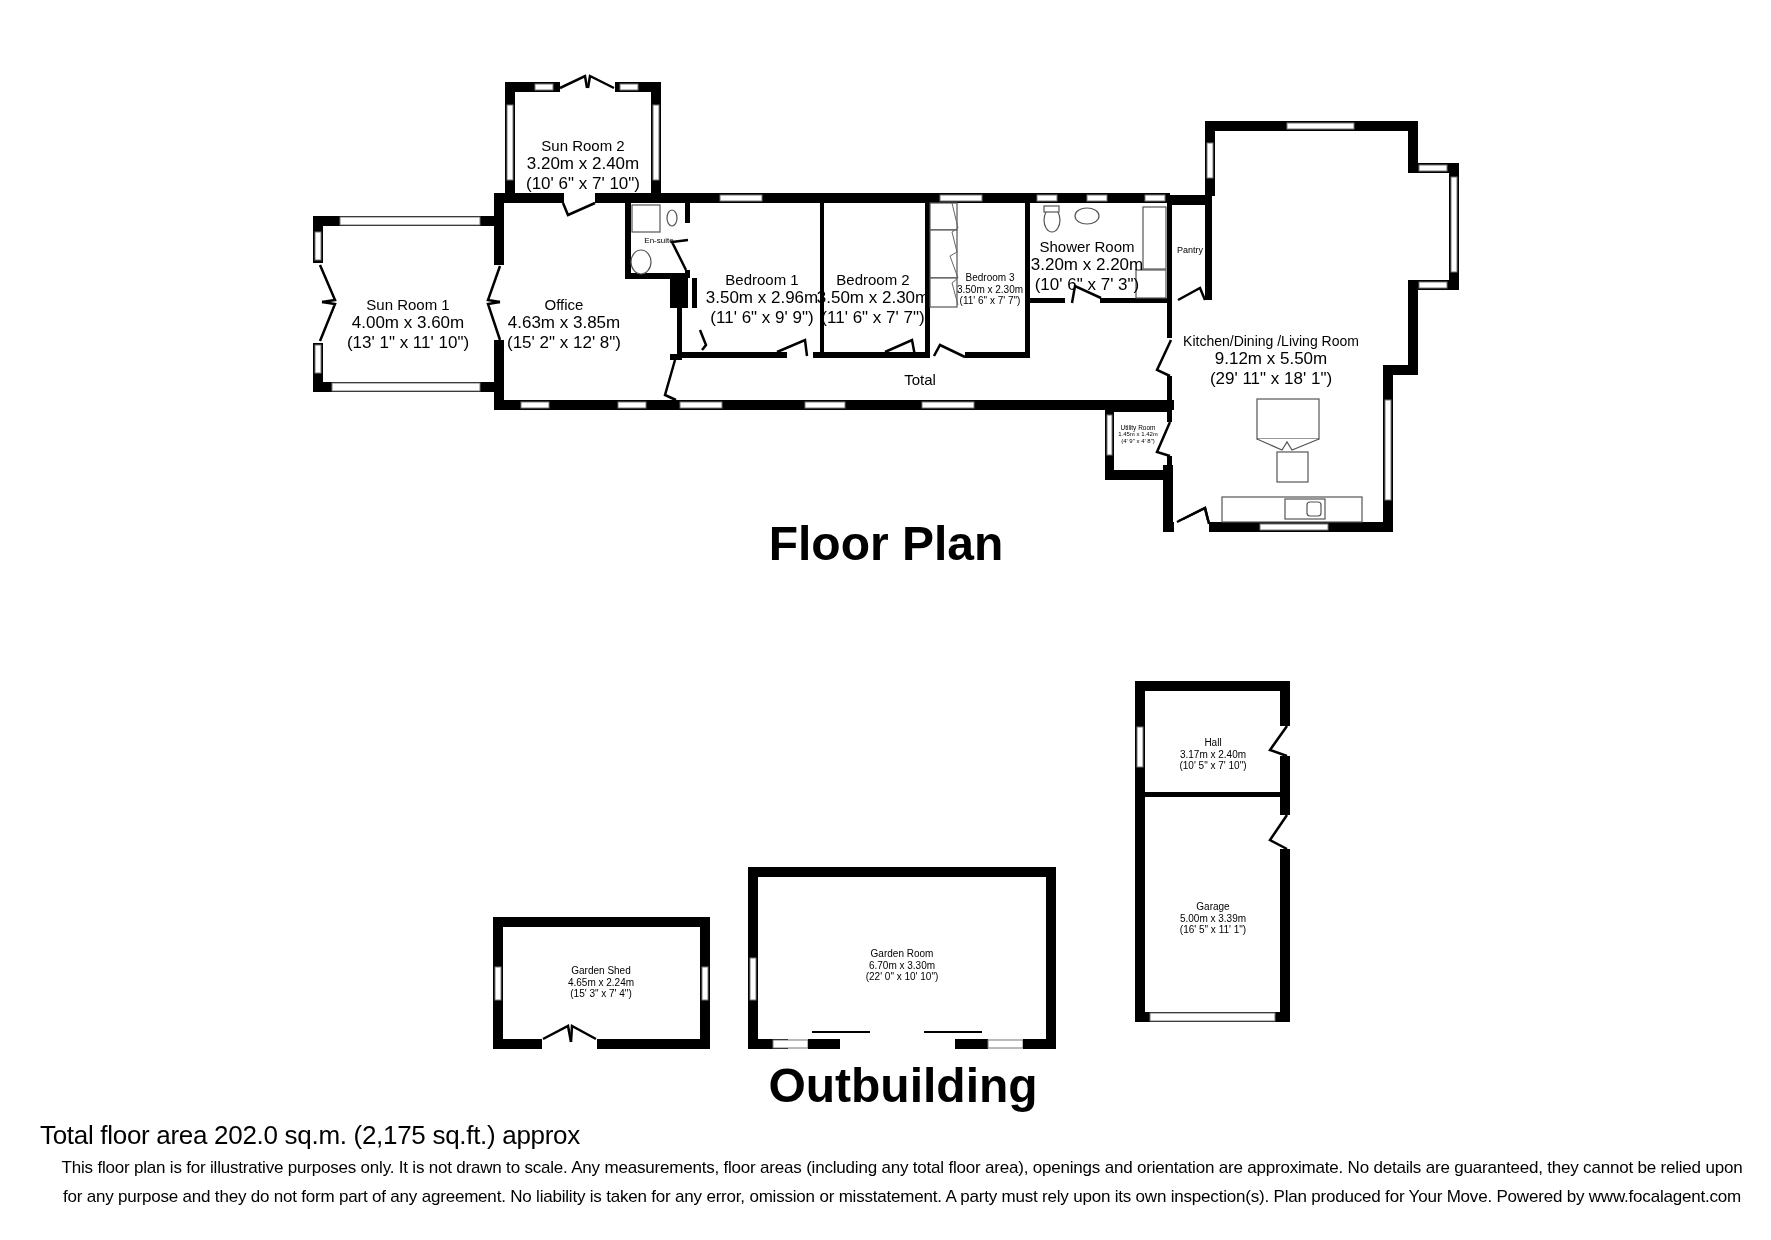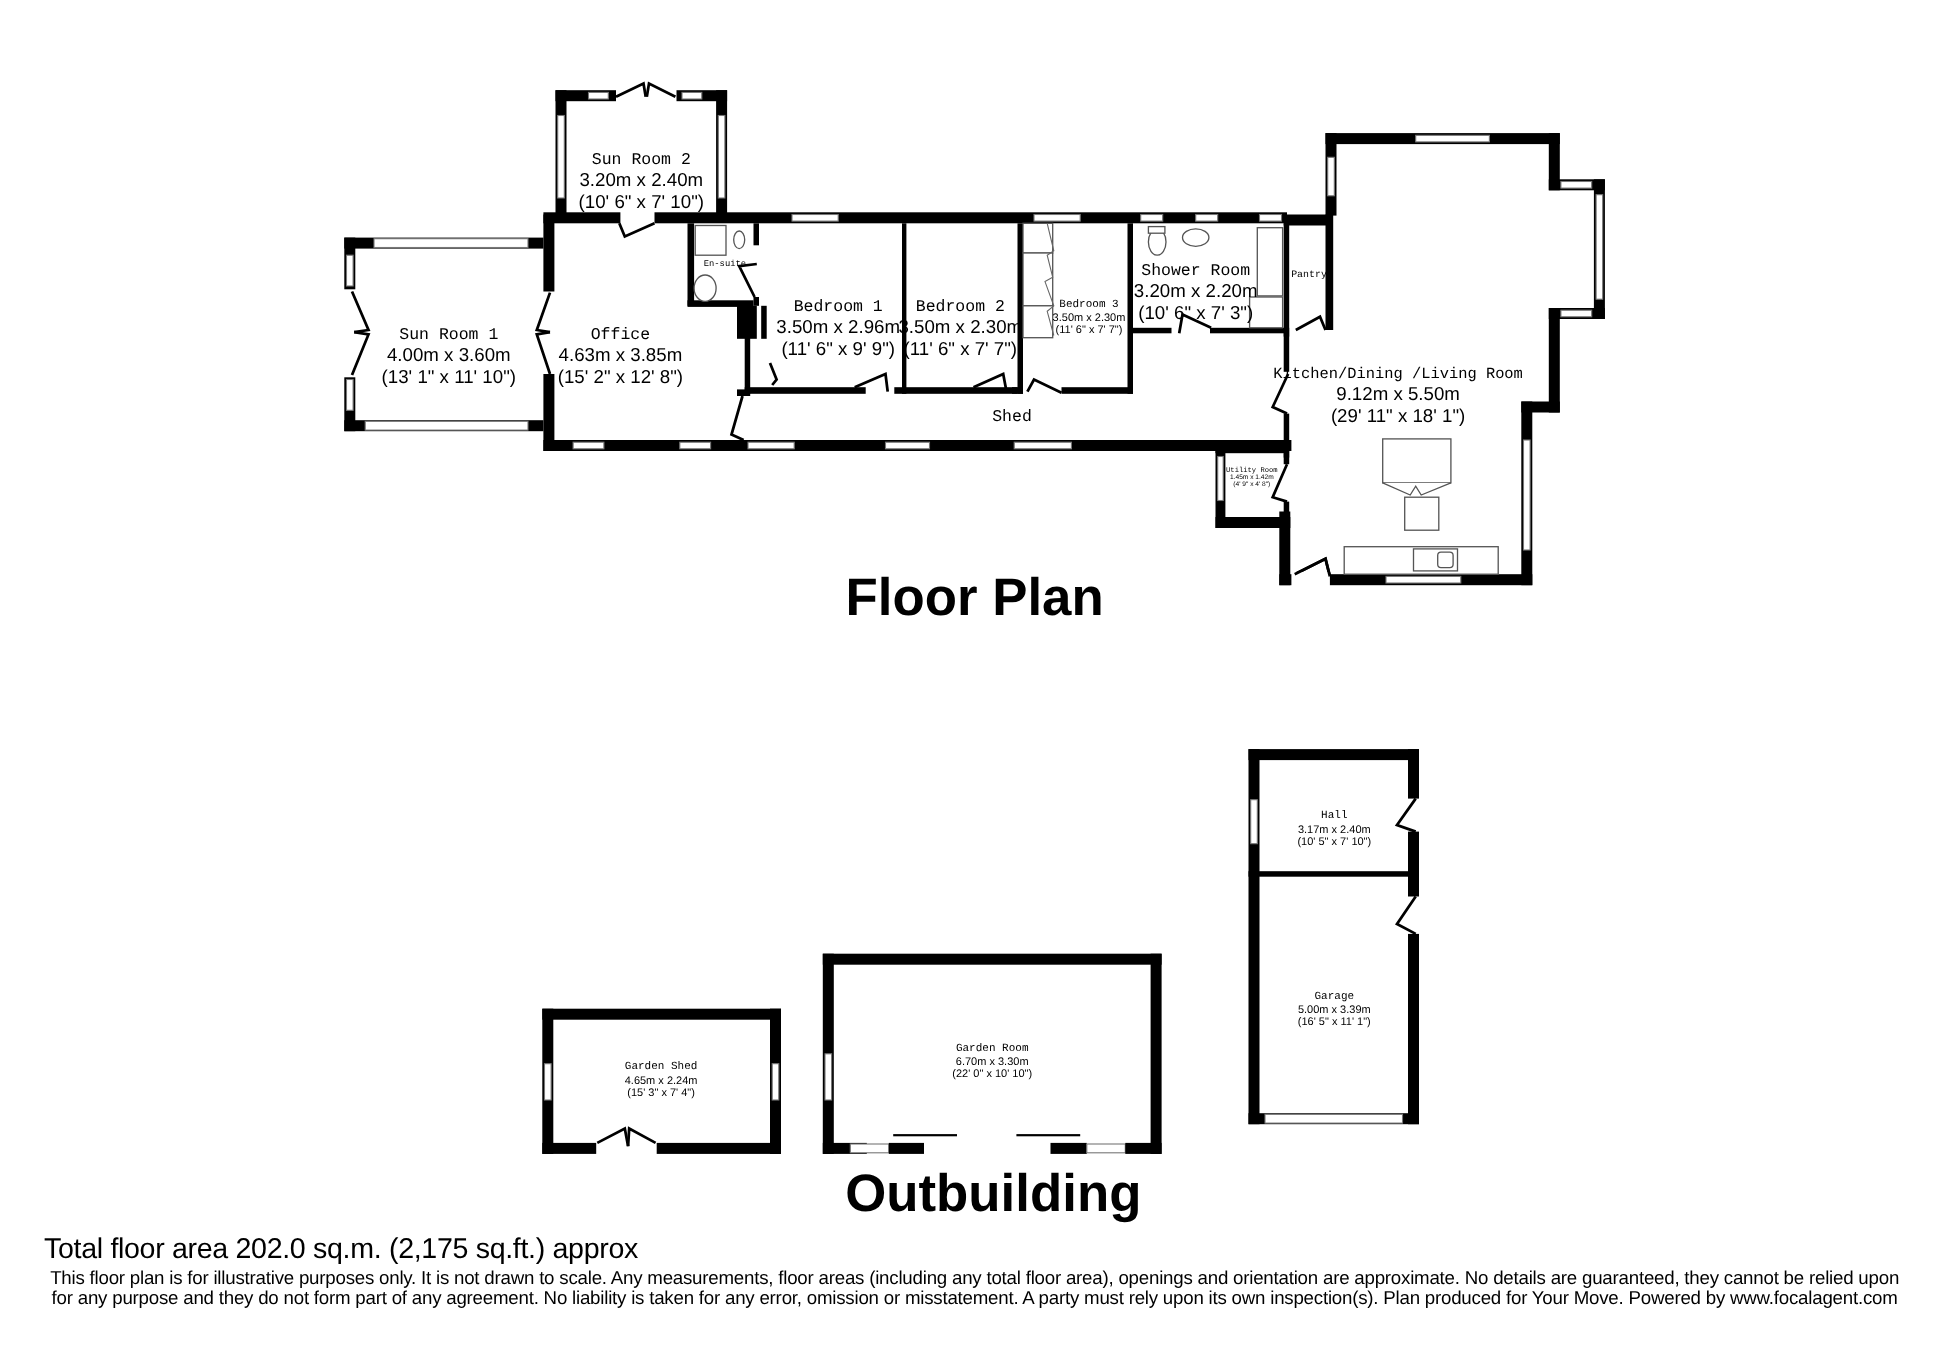--- a/index.html
+++ b/index.html
@@ -4,29 +4,29 @@
 <style>
   html, body { margin: 0; padding: 0; background: #ffffff; }
   body { width: 1771px; height: 1240px; position: relative; overflow: hidden; font-family: "Liberation Sans", sans-serif; color: #000; }
   svg#plan { position: absolute; left: 0; top: 0; }
   .wall { fill: #000; }
   .win { fill: #fff; stroke: #777; stroke-width: 1; }
   .fixture { fill: #fff; stroke: #555; stroke-width: 1.2; }
   .door { fill: none; stroke: #000; stroke-width: 2.5; }
   .arc { fill: none; stroke: #666; stroke-width: 1; }
   .lbl { position: absolute; text-align: center; line-height: 1.15; white-space: nowrap; transform: translateX(-50%); }
-  .lbl .name { display: block; font-size: 15px; font-family: Liberation Mono, monospace; }
+  .lbl .name { display: block; font-size: 15px; }
   .lbl .dim { display: block; font-size: 17px; }
   .lbl.small .name { font-size: 10px; }
   .lbl.small .dim { font-size: 10px; }
   .lbl.tiny .name { font-size: 8px; }
   .lbl.tiny .dim { font-size: 6px; }
   .section-title { position: absolute; font-weight: bold; font-size: 48px; transform: translateX(-50%); white-space: nowrap; }
   .total { position: absolute; left: 40px; top: 1120px; font-size: 26px; white-space: nowrap; letter-spacing: -0.3px; }
-  .disclaimer { position: absolute; left: 36px; width: 1700px; top: 1153px; font-size: 17px; text-align: center; line-height: 18px; letter-spacing: -0.2px; }
+  .disclaimer { position: absolute; left: 52px; width: 1700px; top: 1153px; font-size: 17px; text-align: center; line-height: 29px; letter-spacing: -0.2px; }
 </style>
 </head>
 <body>
 
 <svg id="plan" width="1771" height="1240" viewBox="0 0 1771 1240" xmlns="http://www.w3.org/2000/svg">
 
   <g>
     <rect class="wall" x="505" y="82" width="156" height="10"></rect>
     <rect class="wall" x="505" y="82" width="10" height="118"></rect>
     <rect class="wall" x="651" y="82" width="10" height="118"></rect>
@@ -242,21 +242,21 @@
 </div>
 <div class="lbl" style="left:1087px; top:238px;">
   <span class="name">Shower Room</span>
   <span class="dim">3.20m x 2.20m</span>
   <span class="dim">(10' 6" x 7' 3")</span>
 </div>
 <div class="lbl tiny" style="left:1190px; top:245px;">
   <span class="name" style="font-size:9px;">Pantry</span>
 </div>
 <div class="lbl" style="left:920px; top:371px;">
-  <span class="name">Shed</span>
+  <span class="name">Total</span>
 </div>
 <div class="lbl" style="left:1271px; top:333px;">
   <span class="name" style="font-size:14px;">Kitchen/Dining /Living Room</span>
   <span class="dim">9.12m x 5.50m</span>
   <span class="dim">(29' 11" x 18' 1")</span>
 </div>
 <div class="lbl tiny" style="left:1138px; top:424px;">
   <span class="name" style="font-size:6.5px;">Utility Room</span>
   <span class="dim">1.45m x 1.42m</span>
   <span class="dim">(4' 9" x 4' 8")</span>

